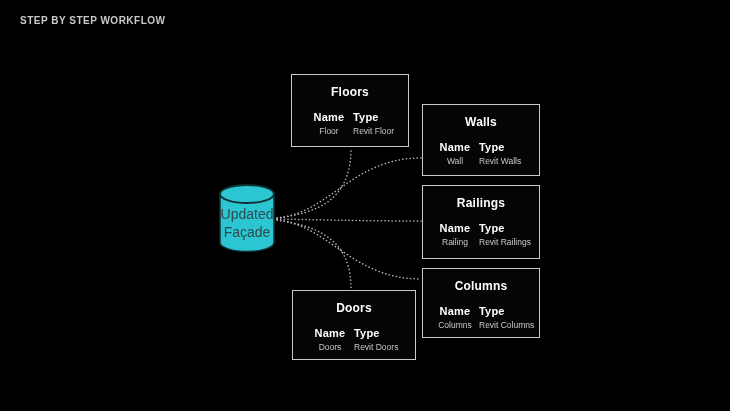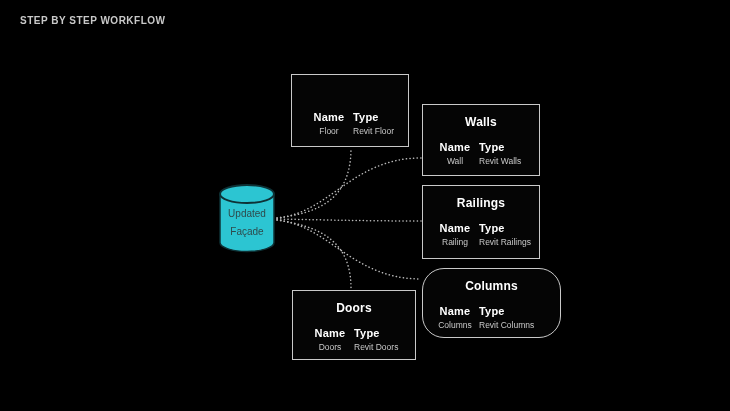--- a/index.html
+++ b/index.html
@@ -20,21 +20,21 @@
     letter-spacing:.2px;}
   .entity-grid{position:absolute;top:36px;left:13px;display:flex;}
   .entity.right .entity-grid{left:8px;}
   .col-name{width:48px;text-align:center;}
   .col-type{flex:1;}
   .cell-hdr{font-size:11px;font-weight:bold;color:#fff;letter-spacing:.2px;}
   .cell-val{font-size:8.5px;color:#c9c9c9;margin-top:3px;white-space:nowrap;}
 
   
   .cyl-label{position:absolute;left:219px;top:205px;width:56px;text-align:center;
-    font-size:10px;line-height:18px;color:#2e4a4c;}
+    font-size:14px;line-height:18px;color:#2e4a4c;}
 </style>
 </head>
 <body>
 
 <div id="stage">
 
   <div class="hdr-title">STEP BY STEP WORKFLOW</div>
 
   <svg id="diagram" width="730" height="411" viewBox="0 0 730 411">
 
@@ -48,20 +48,21 @@
 
     <g>
       <path d="M220 194 L220 242.5 A27 9 0 0 0 274 242.5 L274 194" fill="#2cc5d2" stroke="#0e3236" stroke-width="1.5"></path>
       <ellipse cx="247" cy="194" rx="27" ry="9" fill="#2cc5d2" stroke="#0e3236" stroke-width="2"></ellipse>
     </g>
   </svg>
 
   <div class="cyl-label">Updated Façade</div>
 
   <div class="entity" style="left:291px;top:74px;width:118px;height:73px;">
+    <div class="entity-title">Floors</div>
     <div class="entity-grid">
       <div class="col-name">
         <div class="cell-hdr">Name</div>
         <div class="cell-val">Floor</div>
       </div>
       <div class="col-type">
         <div class="cell-hdr">Type</div>
         <div class="cell-val">Revit Floor</div>
       </div>
     </div>
@@ -88,21 +89,21 @@
         <div class="cell-hdr">Name</div>
         <div class="cell-val">Railing</div>
       </div>
       <div class="col-type">
         <div class="cell-hdr">Type</div>
         <div class="cell-val">Revit Railings</div>
       </div>
     </div>
   </div>
 
-  <div class="entity right" style="left:422px;top:268px;width:139px;height:70px;border-radius:22px;">
+  <div class="entity right" style="left:422px;top:268px;width:118px;height:70px;">
     <div class="entity-title">Columns</div>
     <div class="entity-grid">
       <div class="col-name">
         <div class="cell-hdr">Name</div>
         <div class="cell-val">Columns</div>
       </div>
       <div class="col-type">
         <div class="cell-hdr">Type</div>
         <div class="cell-val">Revit Columns</div>
       </div>

